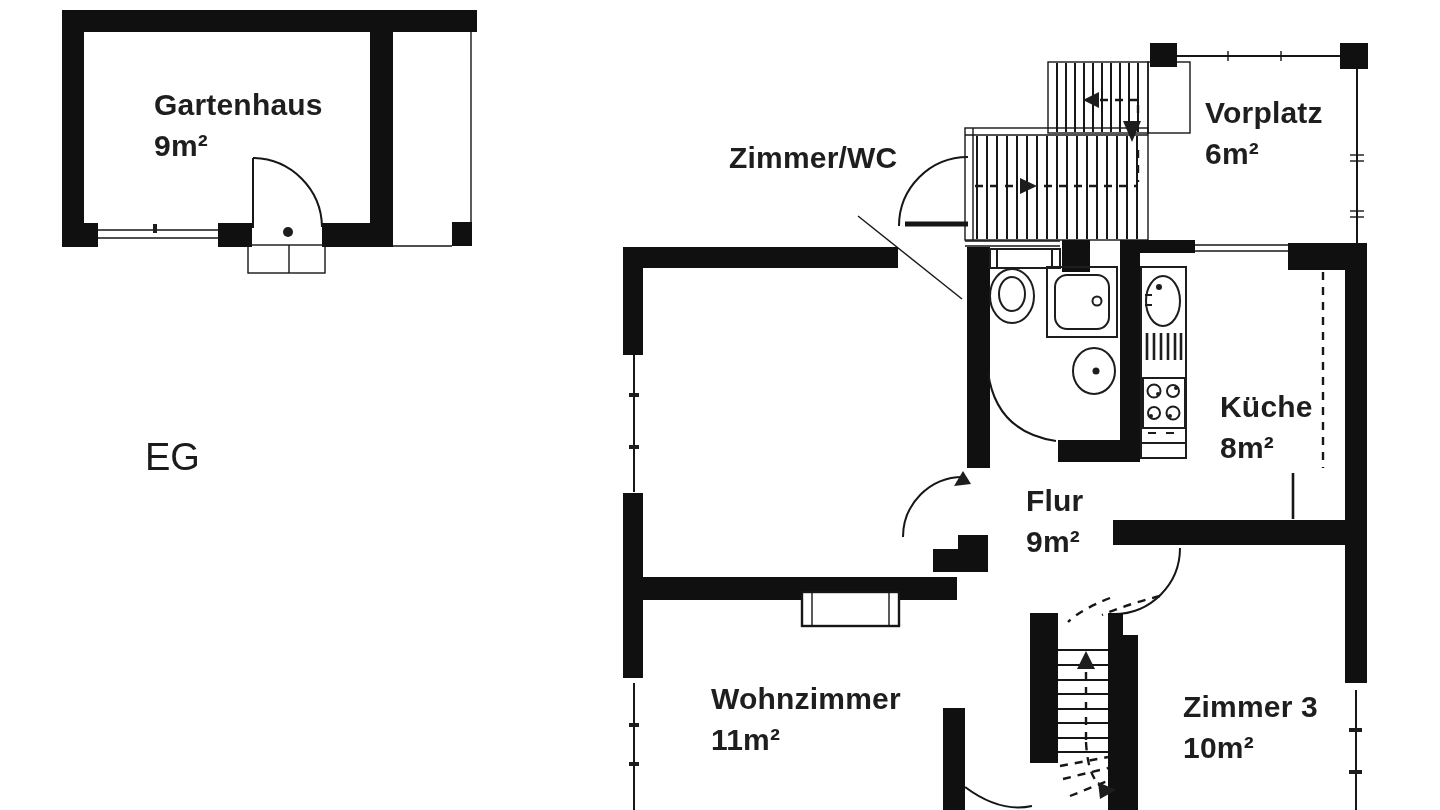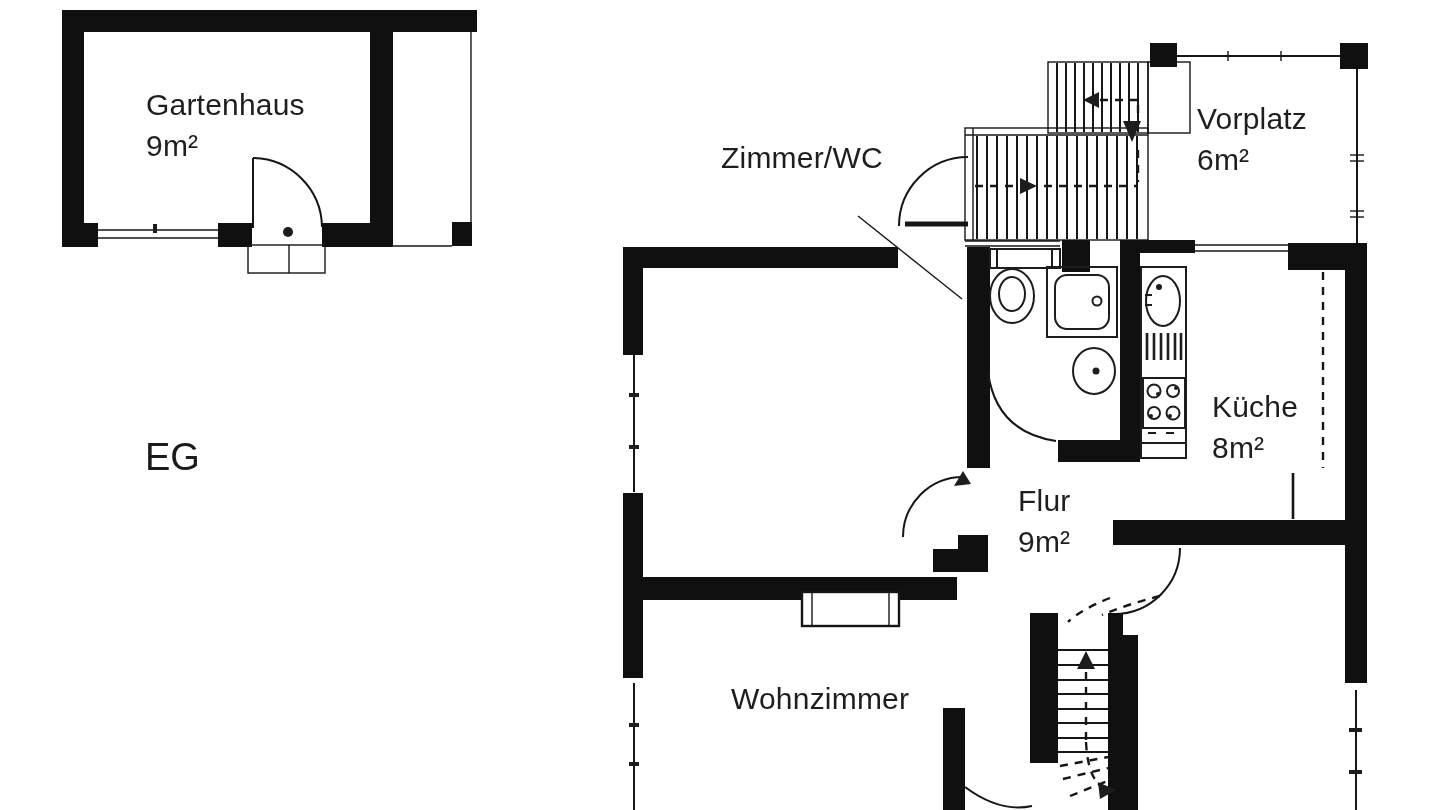--- a/index.html
+++ b/index.html
@@ -1,20 +1,20 @@
 <!DOCTYPE html>
 <html><head>
 <meta charset="utf-8">
 <style>
   html,body{margin:0;padding:0;background:#ffffff;}
   body{width:1440px;height:810px;position:relative;overflow:hidden;
        font-family:"Liberation Sans","DejaVu Sans",sans-serif;}
   #plan-svg{position:absolute;left:0;top:0;width:1440px;height:810px;}
   .room-label{position:absolute;color:#1e1e1e;font-size:30px;line-height:41px;
-              font-weight:400;letter-spacing:.2px;white-space:nowrap;}
+              font-weight:700;letter-spacing:.2px;white-space:nowrap;margin-left:8px;}
   .room-label .nm,.room-label .ar{display:block;}
   .floor-label{position:absolute;color:#1b1b1b;font-size:38px;font-weight:500;}
   
   .w{fill:#101010;stroke:none;}
   .ln{stroke:#161616;stroke-width:2;fill:none;}
   .thin{stroke-width:1.4;}
   .fx{stroke:#1d1d1d;stroke-width:2;fill:none;}
   .fxf{fill:#1d1d1d;stroke:none;}
   .dash{stroke:#161616;stroke-width:2.4;fill:none;stroke-dasharray:8 7;}
   .wh{fill:#ffffff;}
@@ -224,32 +224,35 @@
   </g>
 </svg>
 
 <div class="room-label" style="left:146px;top:84px">
   <span class="nm">Gartenhaus</span>
   <span class="ar">9m²</span>
 </div>
 <div class="room-label" style="left:721px;top:137px">
   <span class="nm">Zimmer/WC</span>
 </div>
-<div class="room-label" style="left:1197px;top:98px">
+<div class="room-label" style="left:1197px;top:92px">
   <span class="nm">Vorplatz</span>
   <span class="ar">6m²</span>
 </div>
 <div class="room-label" style="left:694px;top:384px">
 </div>
 <div class="room-label" style="left:1212px;top:386px">
   <span class="nm">Küche</span>
   <span class="ar">8m²</span>
 </div>
 <div class="room-label" style="left:1018px;top:480px">
   <span class="nm">Flur</span>
   <span class="ar">9m²</span>
 </div>
-<div class="room-label" style="left:731px;top:678px">
+<div class="room-label" style="left:703px;top:678px">
   <span class="nm">Wohnzimmer</span>
+  <span class="ar">11m²</span>
 </div>
 <div class="room-label" style="left:1175px;top:686px">
+  <span class="nm">Zimmer 3</span>
+  <span class="ar">10m²</span>
 </div>
 <div class="floor-label" style="left:145px;top:436px">EG</div>
 
 </body></html>

